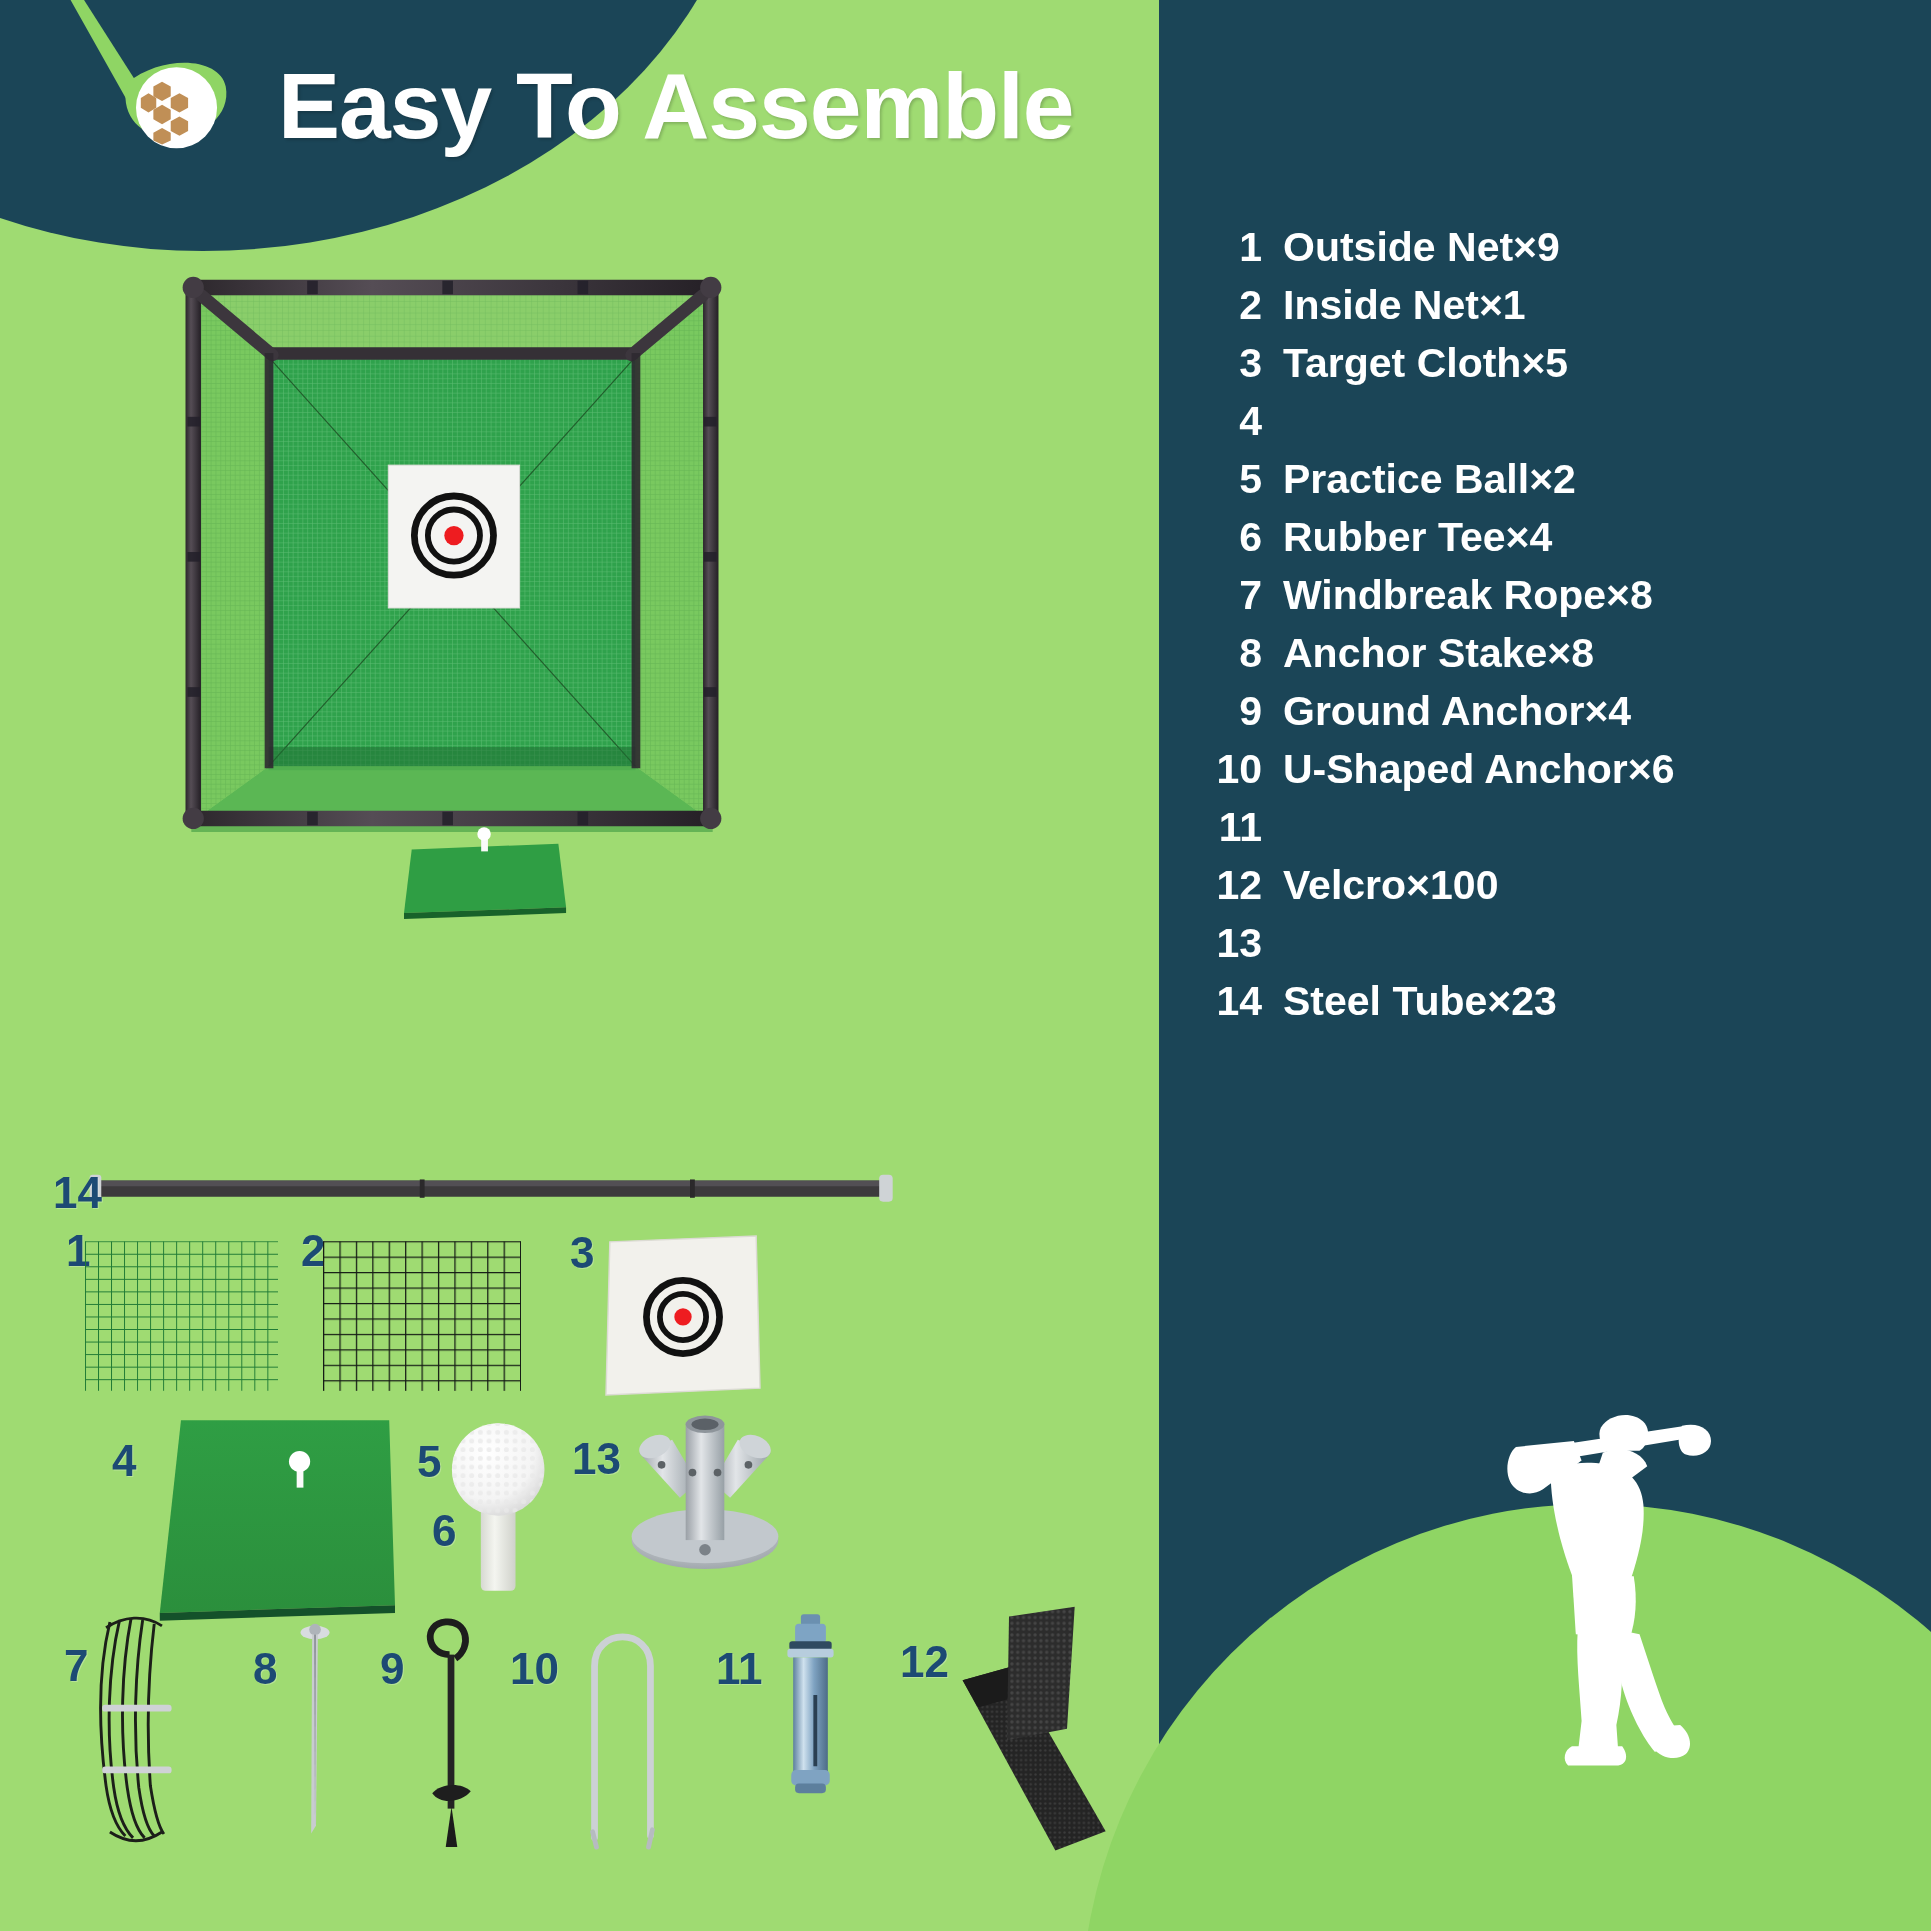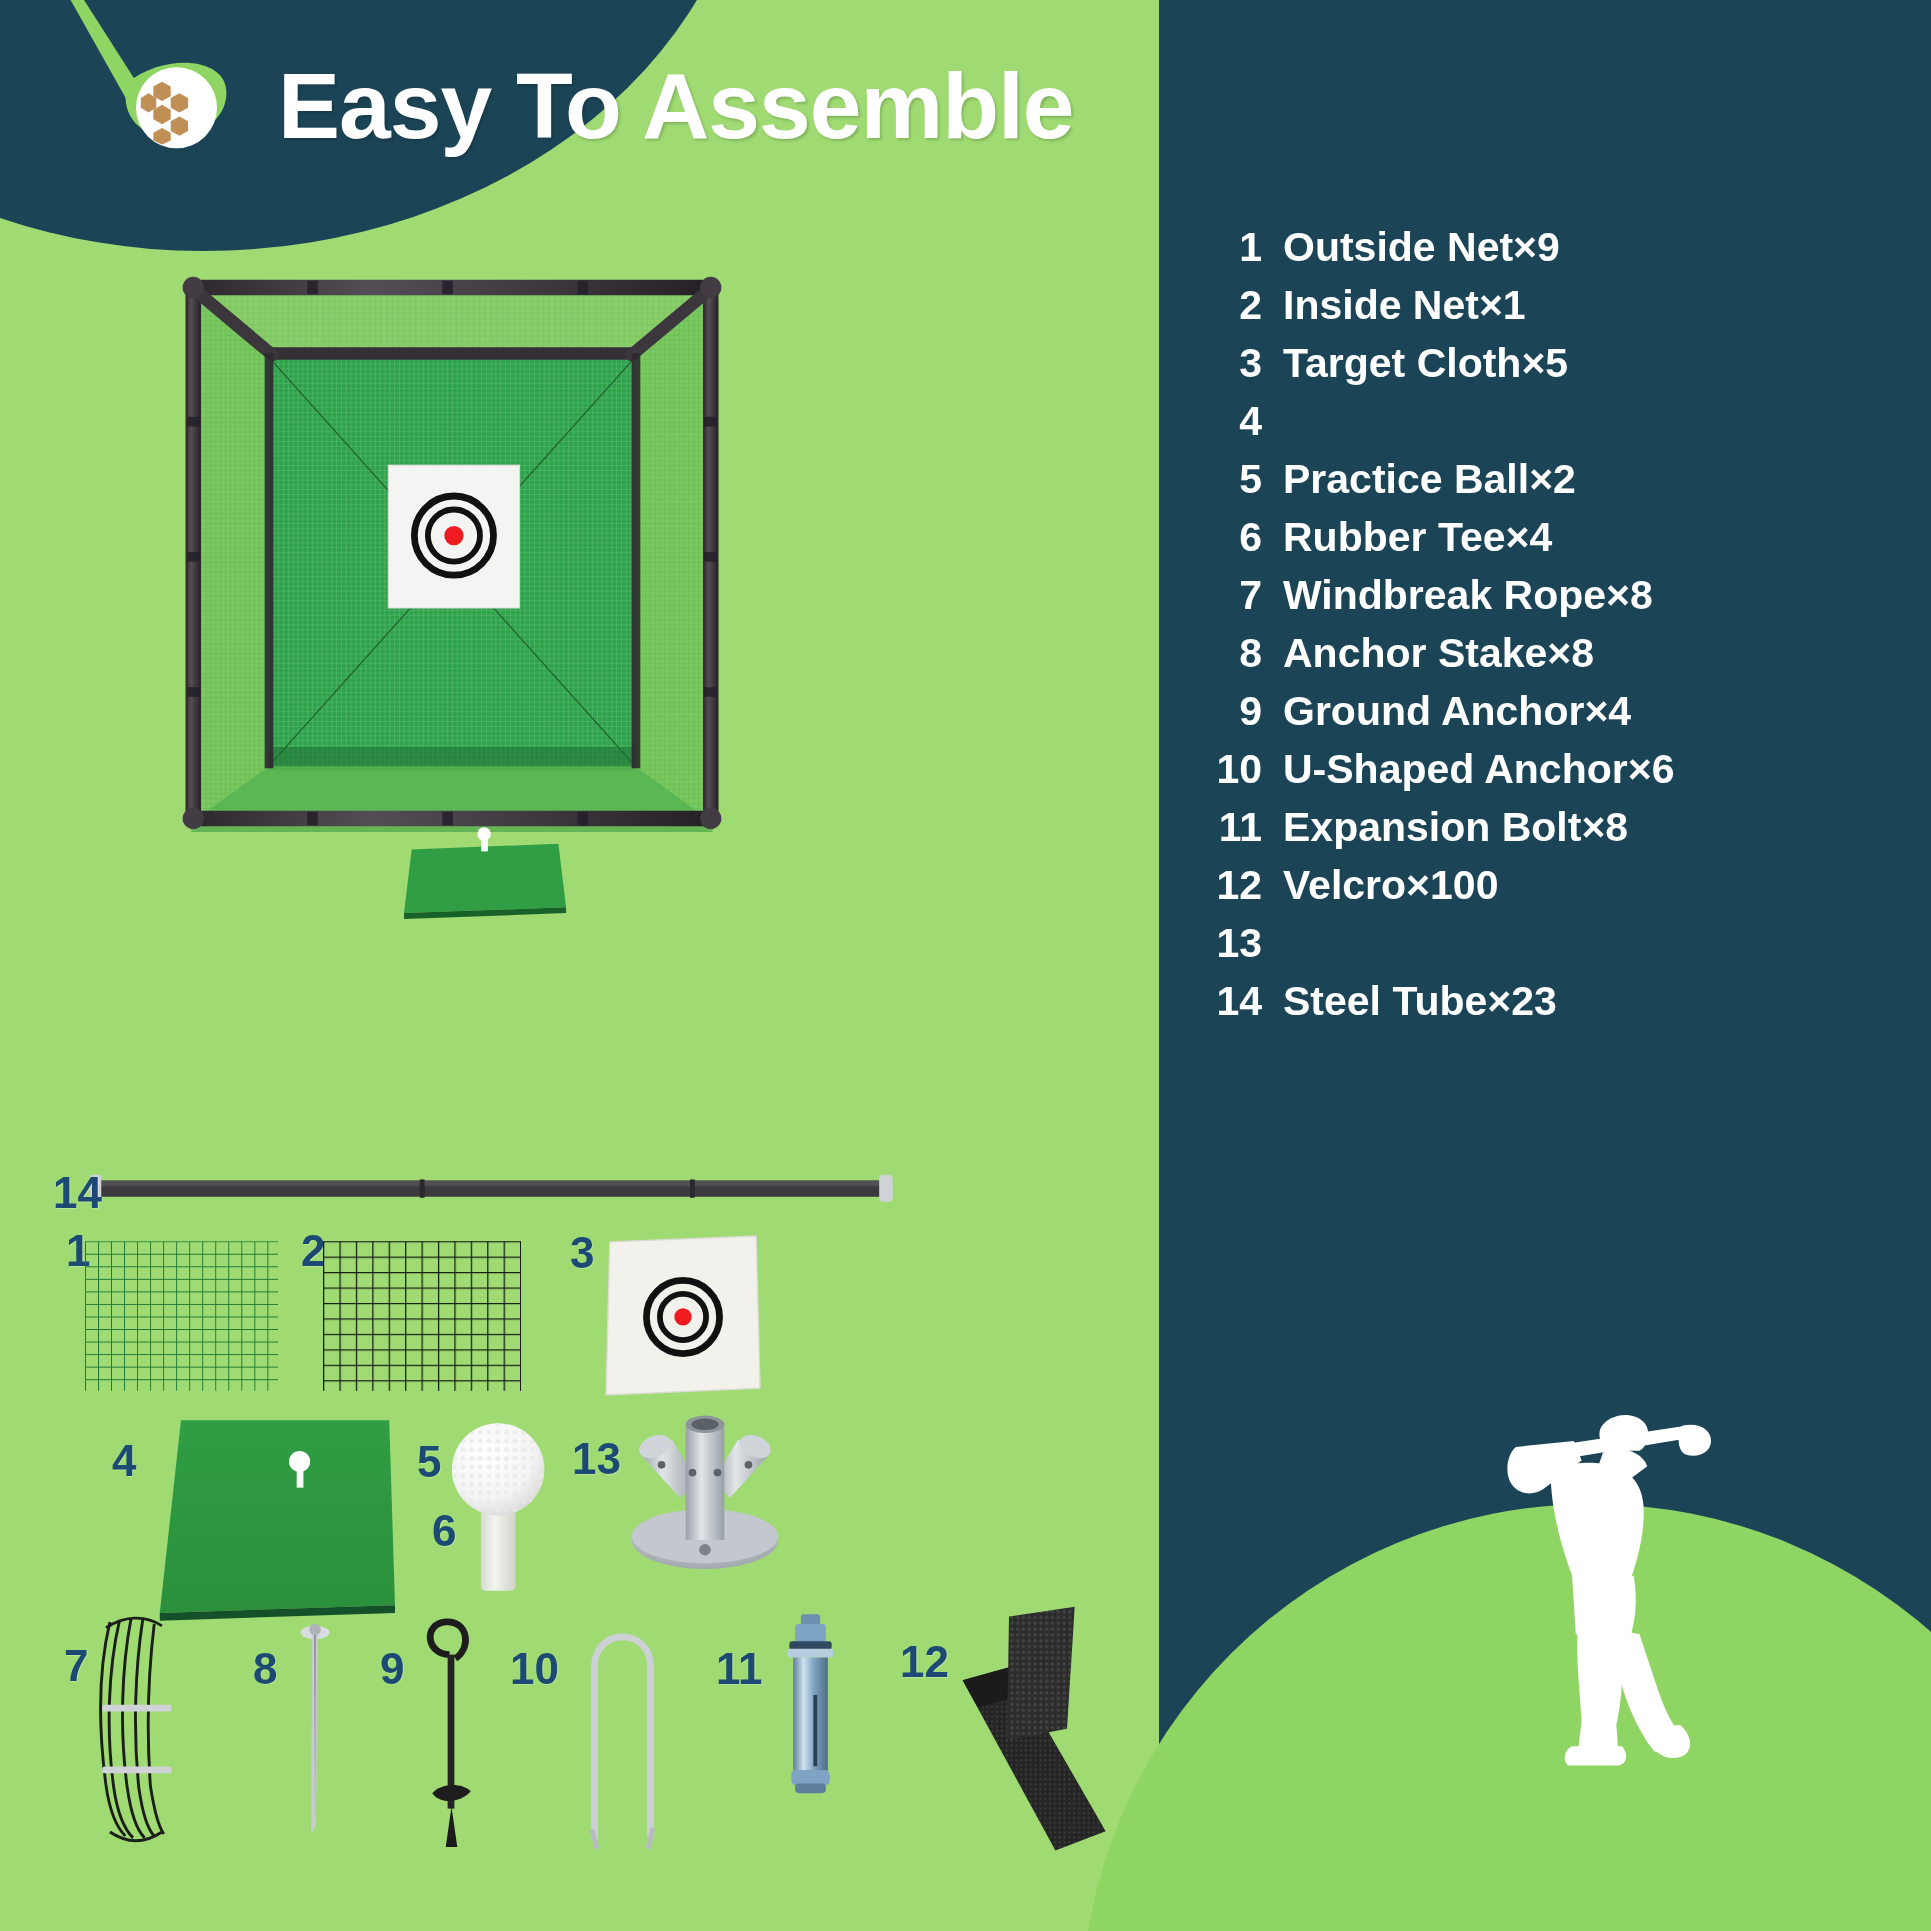--- a/index.html
+++ b/index.html
@@ -478,21 +478,20 @@
     <div class="parts-row">
       <span class="parts-num">9</span>
       <span class="parts-label">Ground Anchor×4</span>
     </div>
     <div class="parts-row">
       <span class="parts-num">10</span>
       <span class="parts-label">U-Shaped Anchor×6</span>
     </div>
     <div class="parts-row">
       <span class="parts-num">11</span>
-      <span class="parts-label">Expansion Bolt×8</span>
     </div>
     <div class="parts-row">
       <span class="parts-num">12</span>
       <span class="parts-label">Velcro×100</span>
     </div>
     <div class="parts-row">
       <span class="parts-num">13</span>
     </div>
     <div class="parts-row">
       <span class="parts-num">14</span>

